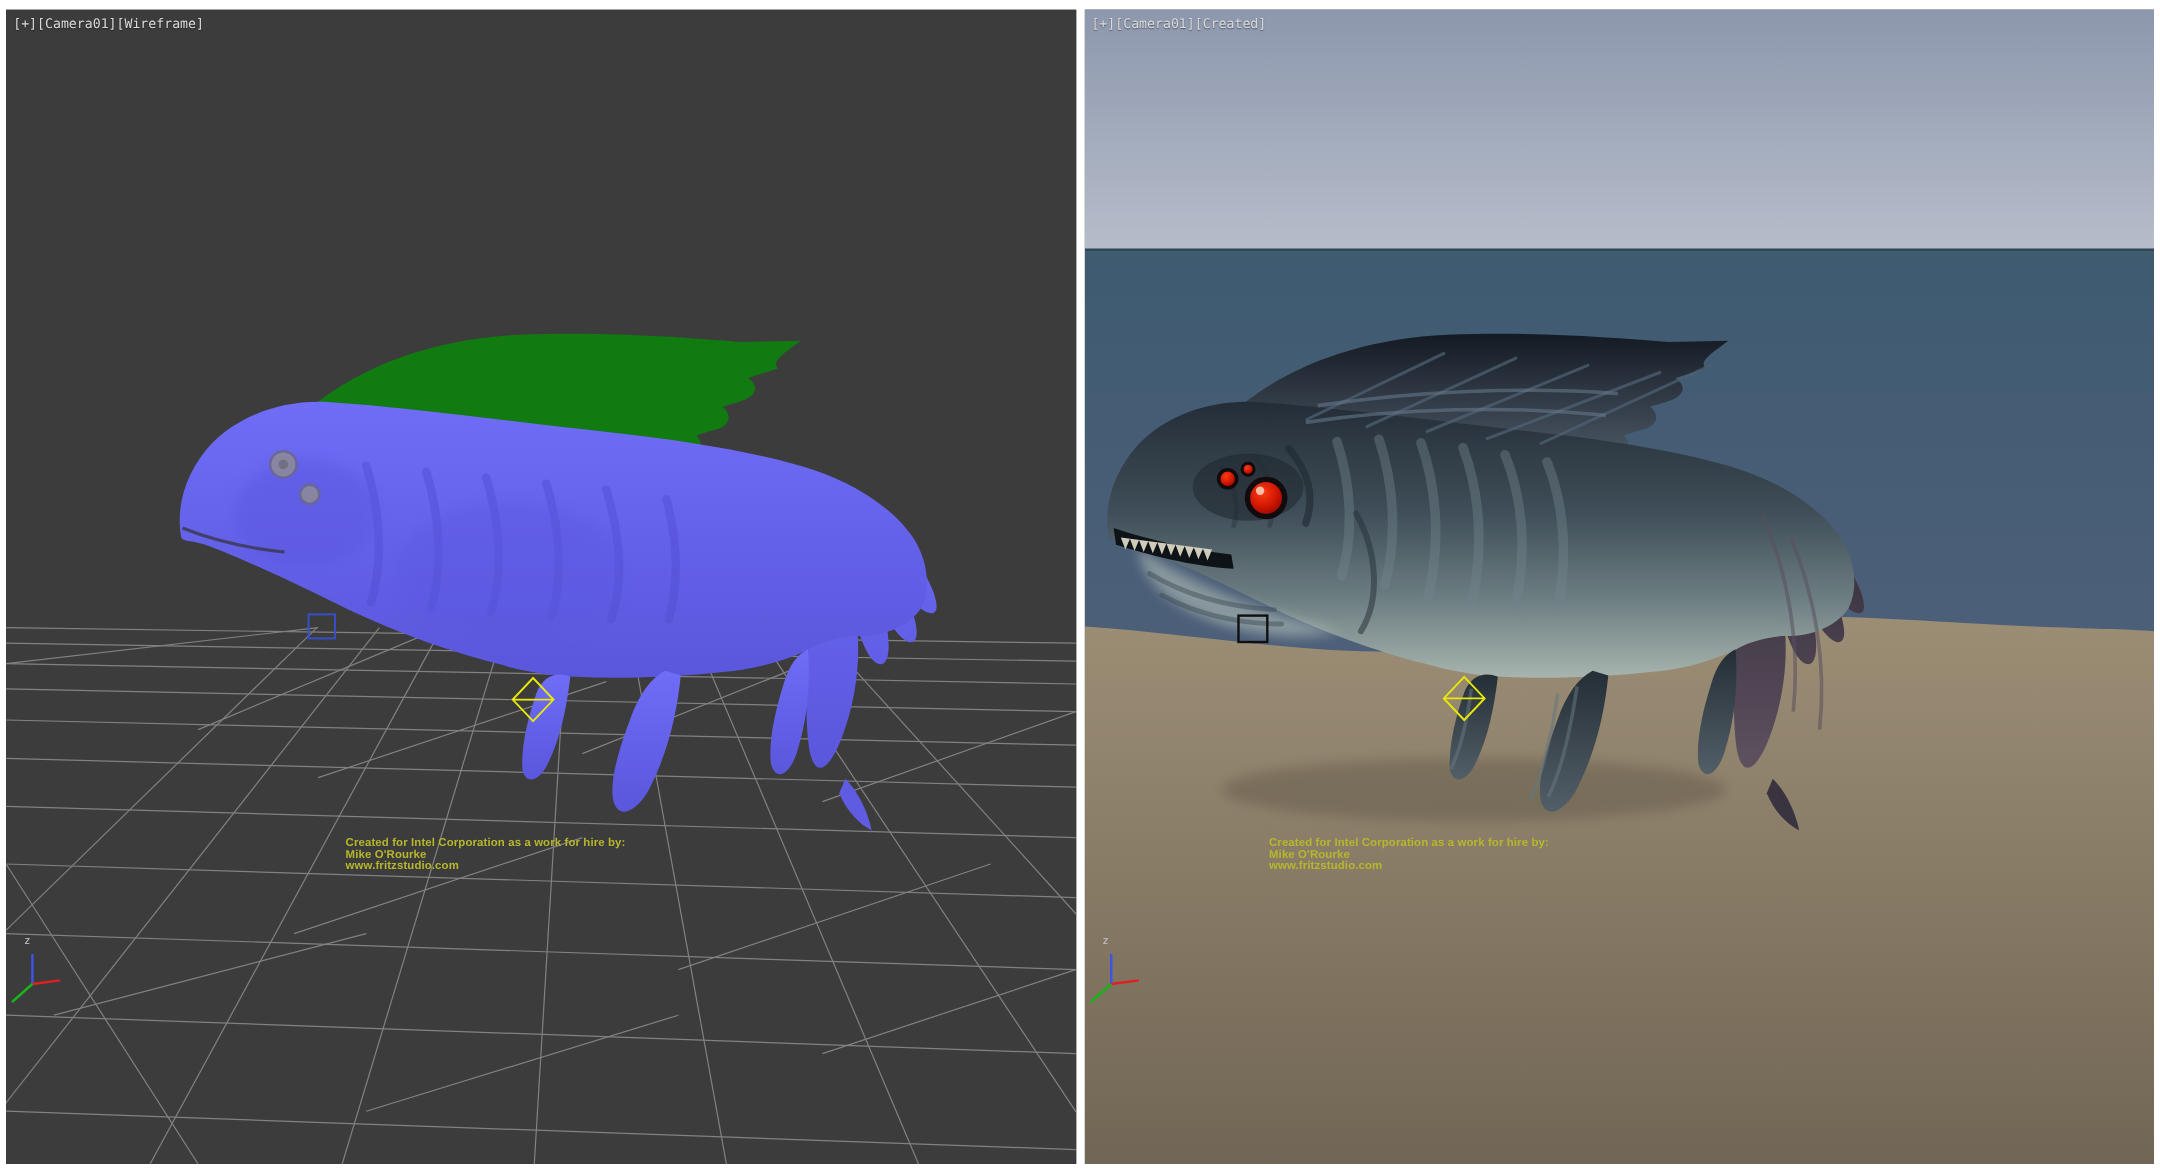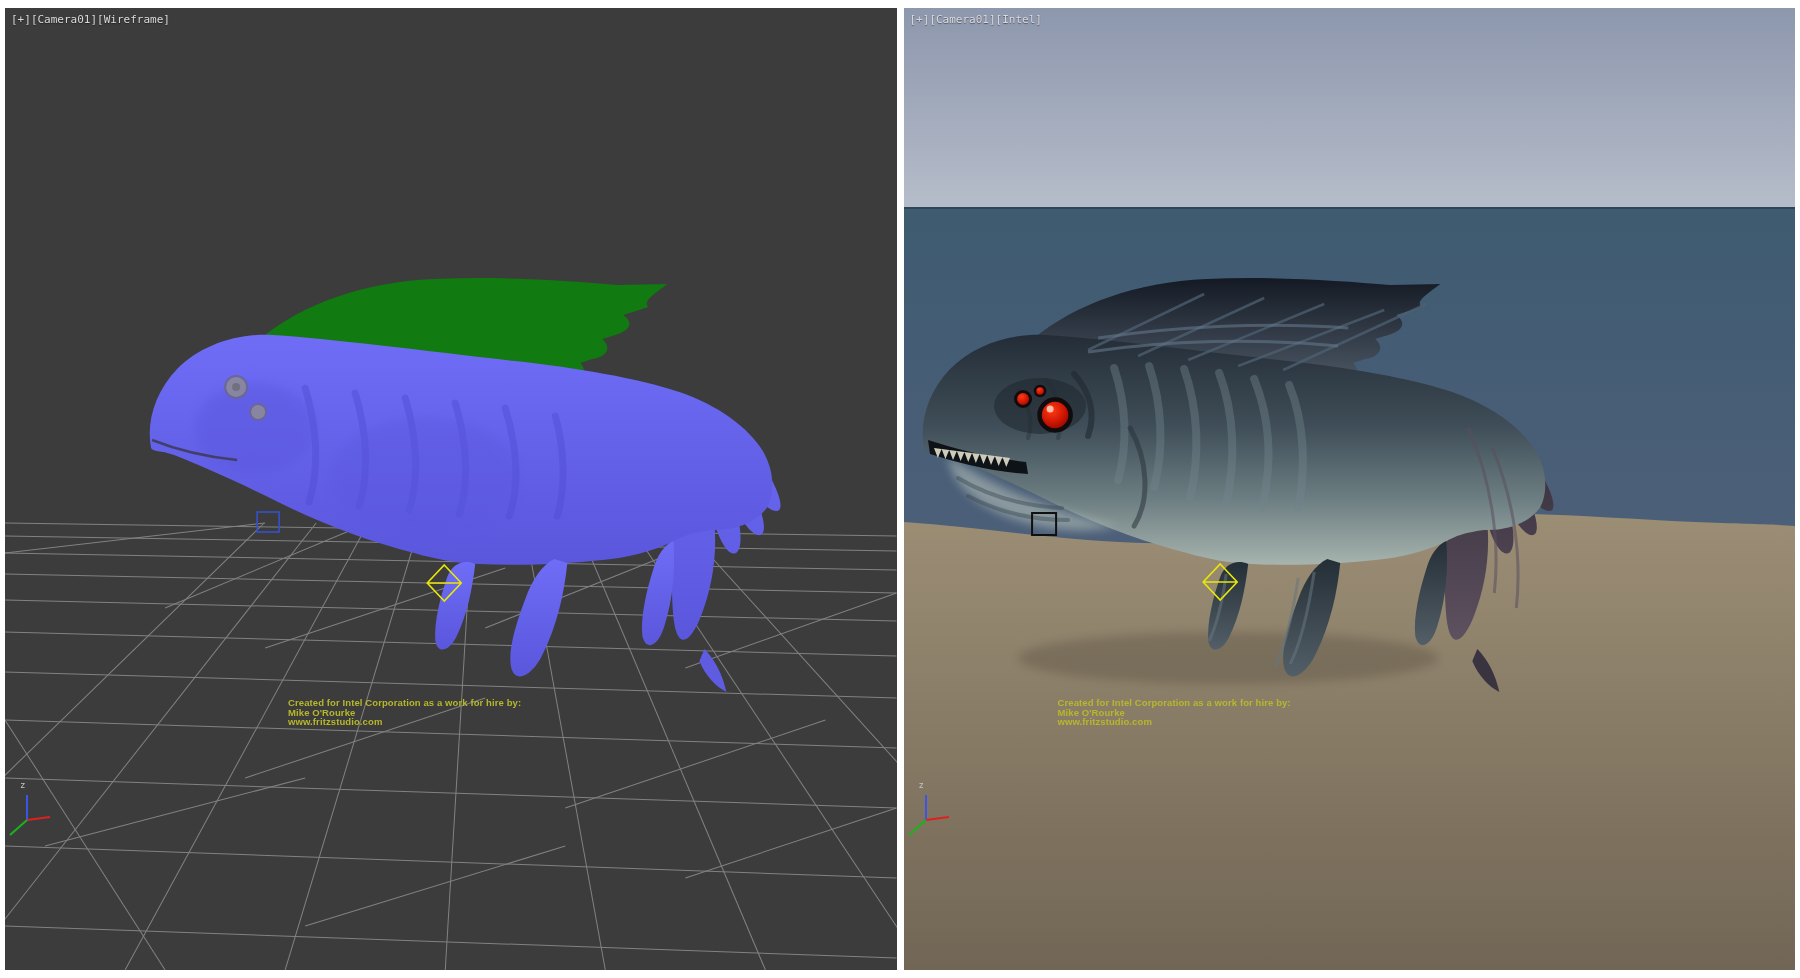--- a/index.html
+++ b/index.html
@@ -245,21 +245,21 @@
       <path d="M316,556 L333,574 L316,592 L299,574 Z M299,574 L333,574" stroke="#e8e808" stroke-width="1.6" fill="none"></path>
 
       <g stroke-width="2">
         <line x1="22" y1="812" x2="22" y2="787" stroke="#3a55e8"></line>
         <line x1="22" y1="812" x2="45" y2="809" stroke="#e02020"></line>
         <line x1="22" y1="812" x2="5" y2="827" stroke="#18b418"></line>
       </g>
     </svg>
 
     <div class="vp-label">
-      <span>[+]</span><span>[Camera01]</span><span>[Intel]</span>
+      <span>[+]</span><span>[Camera01]</span><span>[Created]</span>
     </div>
 
     <div class="credit credit-right">
       <div>Created for Intel Corporation as a work for hire by:</div>
       <div>Mike O'Rourke</div>
       <div>www.fritzstudio.com</div>
     </div>
 
     <span class="z-label">z</span>
   </div>

